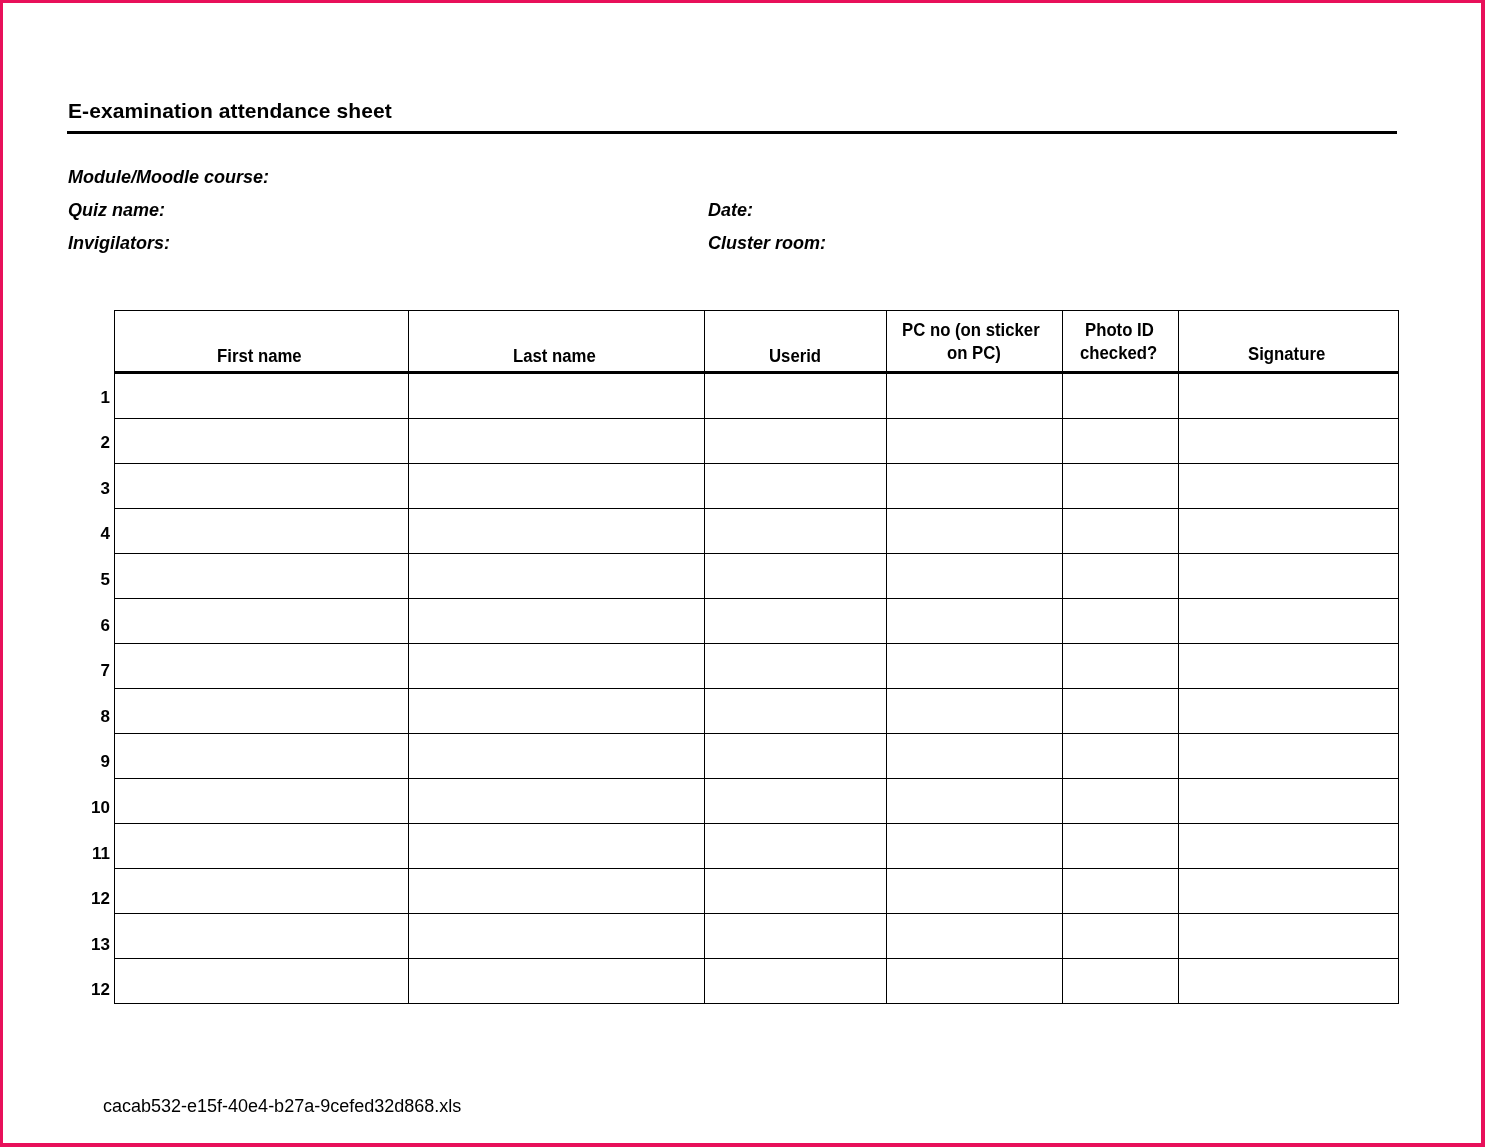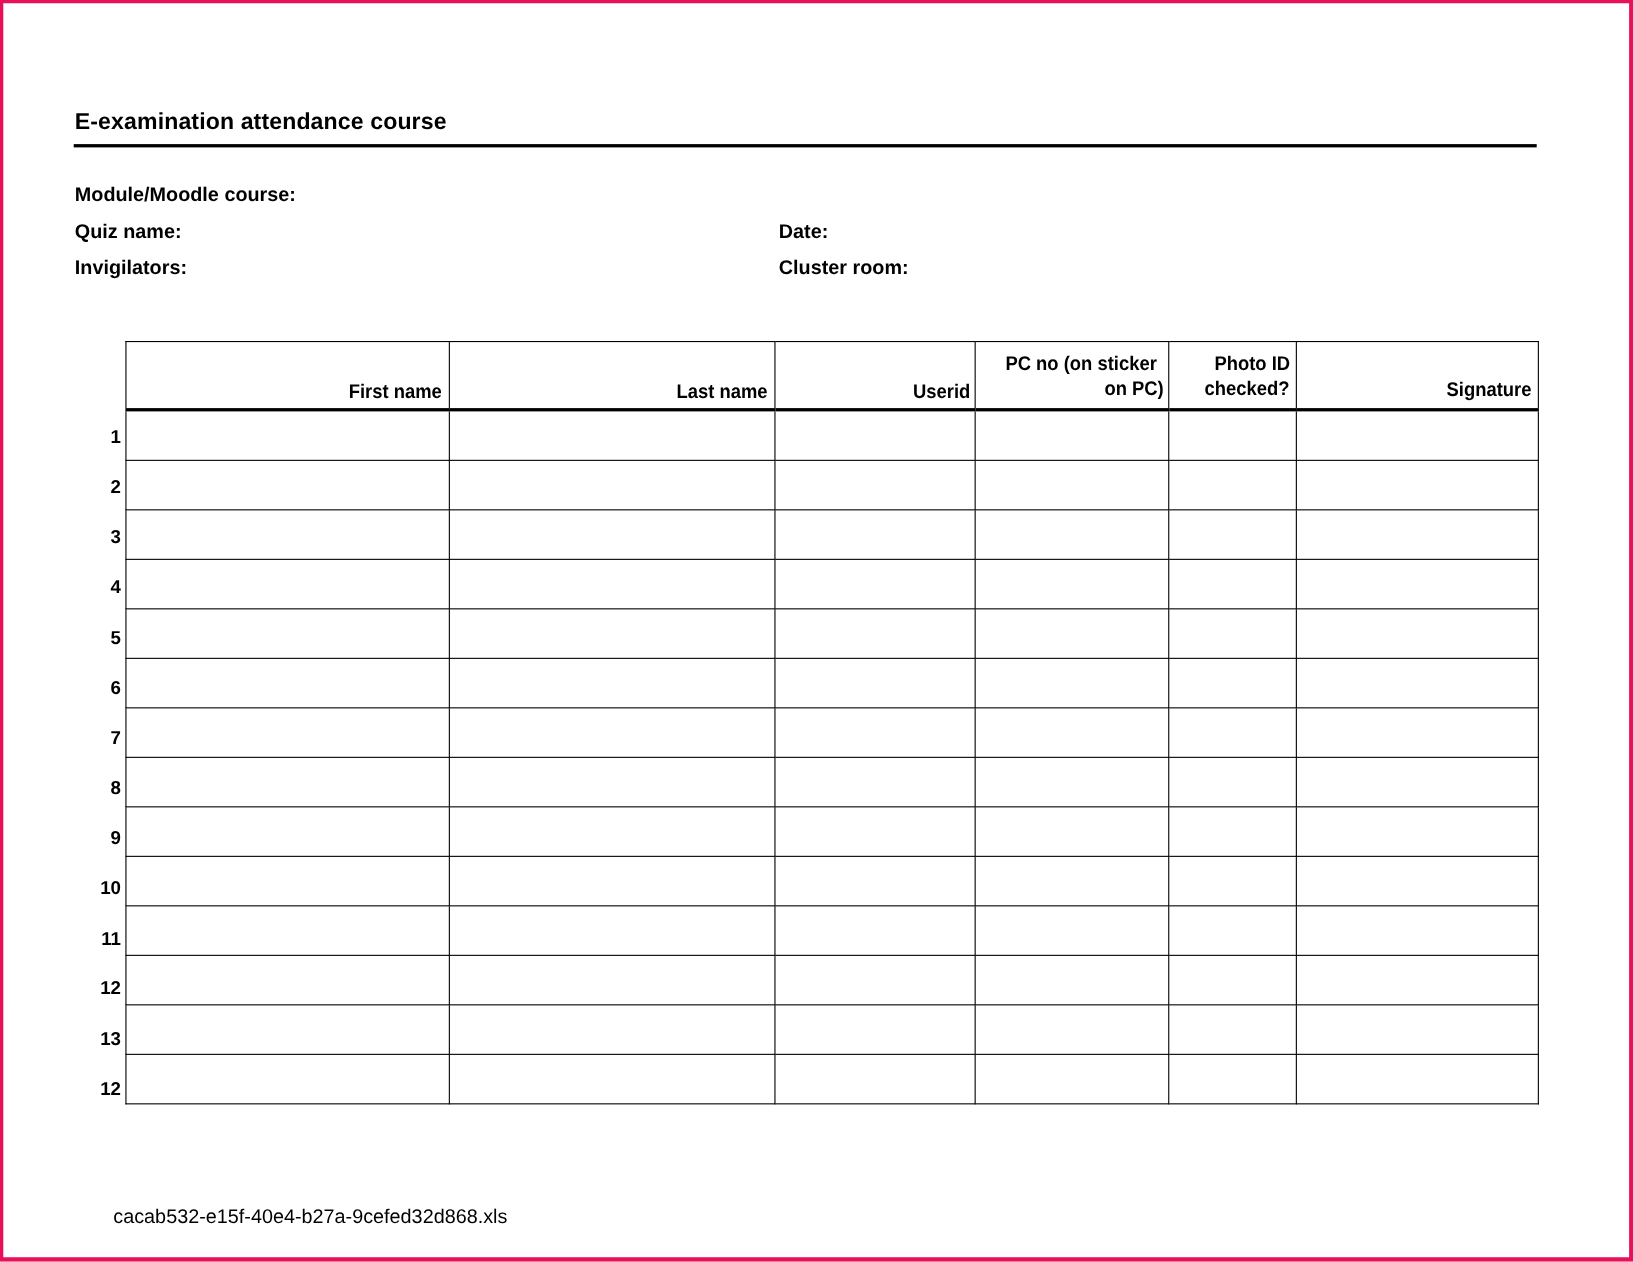--- a/index.html
+++ b/index.html
@@ -39,37 +39,38 @@
       top: 131px;
       width: 1330px;
       height: 3px;
       background: #000;
     }
     .meta-label {
       position: absolute;
       font-size: 18px;
       font-weight: bold;
       white-space: nowrap;
+      font-style: italic;
     }
     .attendance-table {
       position: absolute;
       left: 114px;
       top: 310px;
       width: 1284px;
       border-collapse: collapse;
       table-layout: fixed;
     }
     .attendance-table th, .attendance-table td {
       border: 1.5px solid #000;
       padding: 0;
     }
     .attendance-table th {
       height: 54px;
       border-bottom: 3px solid #000;
-      text-align: right;
+      text-align: center;
       vertical-align: bottom;
       font-family: "Liberation Sans", sans-serif;
       font-weight: bold;
       font-size: 18px;
       line-height: 23px;
       padding: 0 0 3px 3px;
       transform-origin: left bottom;
       margin-top: 10px;
     }
     .attendance-table th span {
@@ -95,21 +96,21 @@
       top: 1096px;
       font-size: 18px;
       white-space: nowrap;
     }
   </style>
 </head>
 <body>
 
 <div class="page-frame"></div>
 
-<div class="title">E-examination attendance course</div>
+<div class="title">E-examination attendance sheet</div>
 <div class="title-rule"></div>
 
 <div class="meta-label" style="left:68px; top:167px;">Module/Moodle course:</div>
 <div class="meta-label" style="left:68px; top:200px;text-align:right;">Quiz name:</div>
 <div class="meta-label" style="left:68px; top:233px;">Invigilators:</div>
 <div class="meta-label" style="left:708px; top:200px;">Date:</div>
 <div class="meta-label" style="left:708px; top:233px;">Cluster room:</div>
 
 <table class="attendance-table">
   <colgroup>

